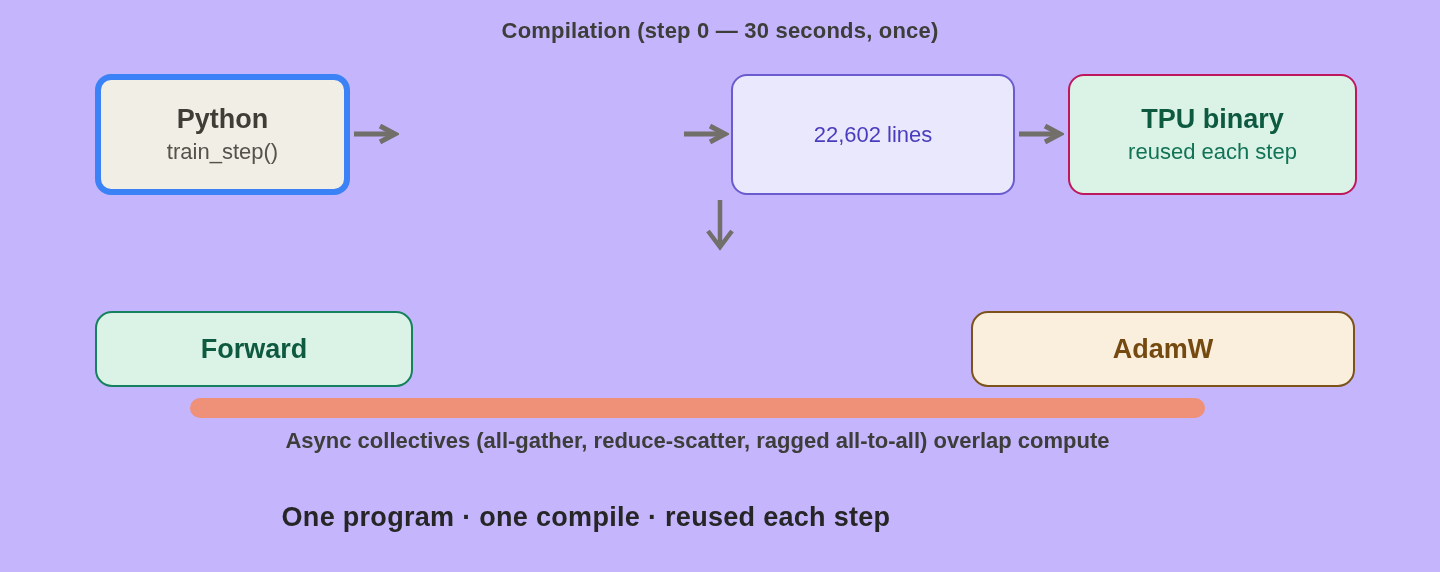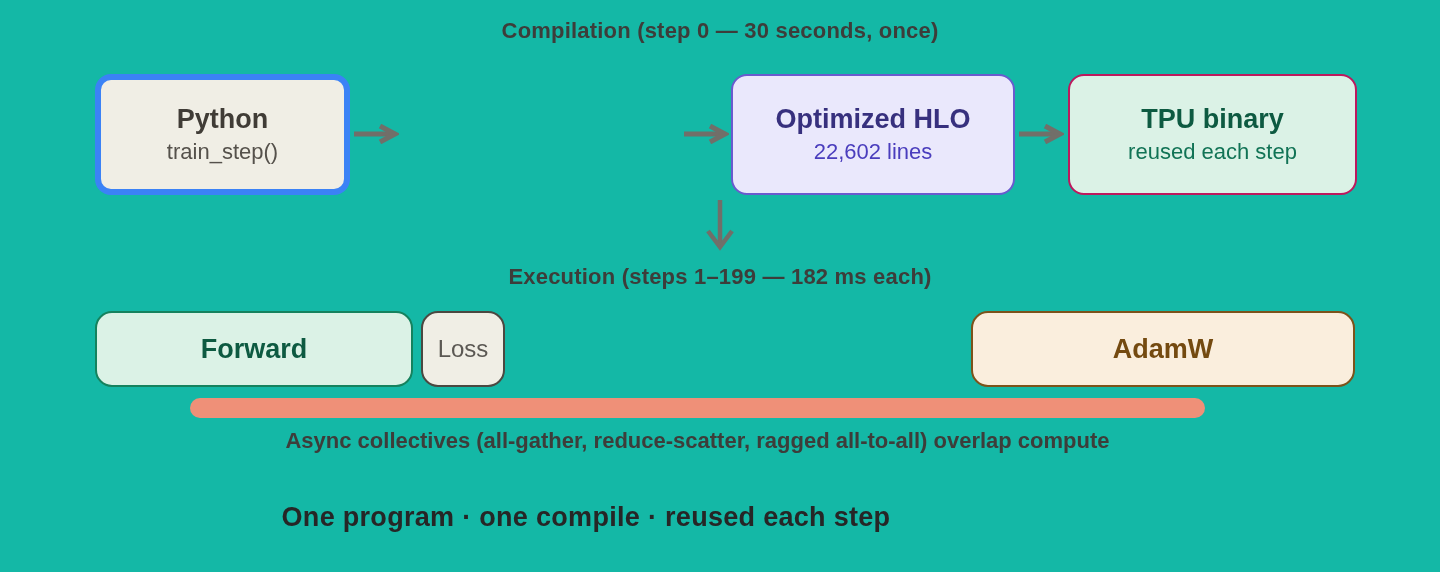--- a/index.html
+++ b/index.html
@@ -1,18 +1,18 @@
 <!DOCTYPE html>
 <html><head>
 <meta charset="utf-8">
 <style>
   html, body { margin: 0; padding: 0; background: #000; }
   .canvas {
     position: relative; width: 1440px; height: 572px;
-    background: #14b8a6; overflow: hidden;
+    background: #c4b5fd; overflow: hidden;
     font-family: "Liberation Sans", sans-serif;
   }
   .caption {
     position: absolute; left: 0; width: 1440px; text-align: center;
     font-size: 22px; font-weight: 600; color: #3d3d3a; letter-spacing: 0.2px;
   }
   #cap-compilation { top: 18px; }
   #cap-execution { top: 264px; }
 
   .box {
@@ -91,21 +91,20 @@
 
 
   <span class="harrow" id="arrow-2">
     <svg width="46" height="20" viewBox="0 0 46 20">
       <line x1="1" y1="10" x2="38" y2="10" stroke="#716f69" stroke-width="5"></line>
       <polyline points="27,2 42,10 27,18" fill="none" stroke="#716f69" stroke-width="5"></polyline>
     </svg>
   </span>
 
   <div class="box" id="box-hlo">
-    <div class="t">Optimized HLO</div>
     <div class="s">22,602 lines</div>
   </div>
 
   <span class="harrow" id="arrow-3">
     <svg width="46" height="20" viewBox="0 0 46 20">
       <line x1="1" y1="10" x2="38" y2="10" stroke="#716f69" stroke-width="5"></line>
       <polyline points="27,2 42,10 27,18" fill="none" stroke="#716f69" stroke-width="5"></polyline>
     </svg>
   </span>
 
@@ -114,27 +113,23 @@
     <div class="s">reused each step</div>
   </div>
 
   <span id="arrow-down">
     <svg width="32" height="54" viewBox="0 0 32 54">
       <line x1="16" y1="1" x2="16" y2="44" stroke="#716f69" stroke-width="4.5"></line>
       <polyline points="4,32 16,48 28,32" fill="none" stroke="#716f69" stroke-width="4.5"></polyline>
     </svg>
   </span>
 
-  <div class="caption" id="cap-execution">Execution (steps 1–199 — 182 ms each)</div>
 
   <div class="seg" id="seg-forward">
     <div class="l">Forward</div>
-  </div>
-  <div class="seg" id="seg-loss">
-    <div class="l">Loss</div>
   </div>
   <div class="seg" id="seg-adamw">
     <div class="l">AdamW</div>
   </div>
 
   <div id="overlap-bar"></div>
 
   <div id="cap-async">Async collectives (all-gather, reduce-scatter, ragged all-to-all) overlap compute</div>
 
   <div id="cap-footer">One program · one compile · reused each step</div>

